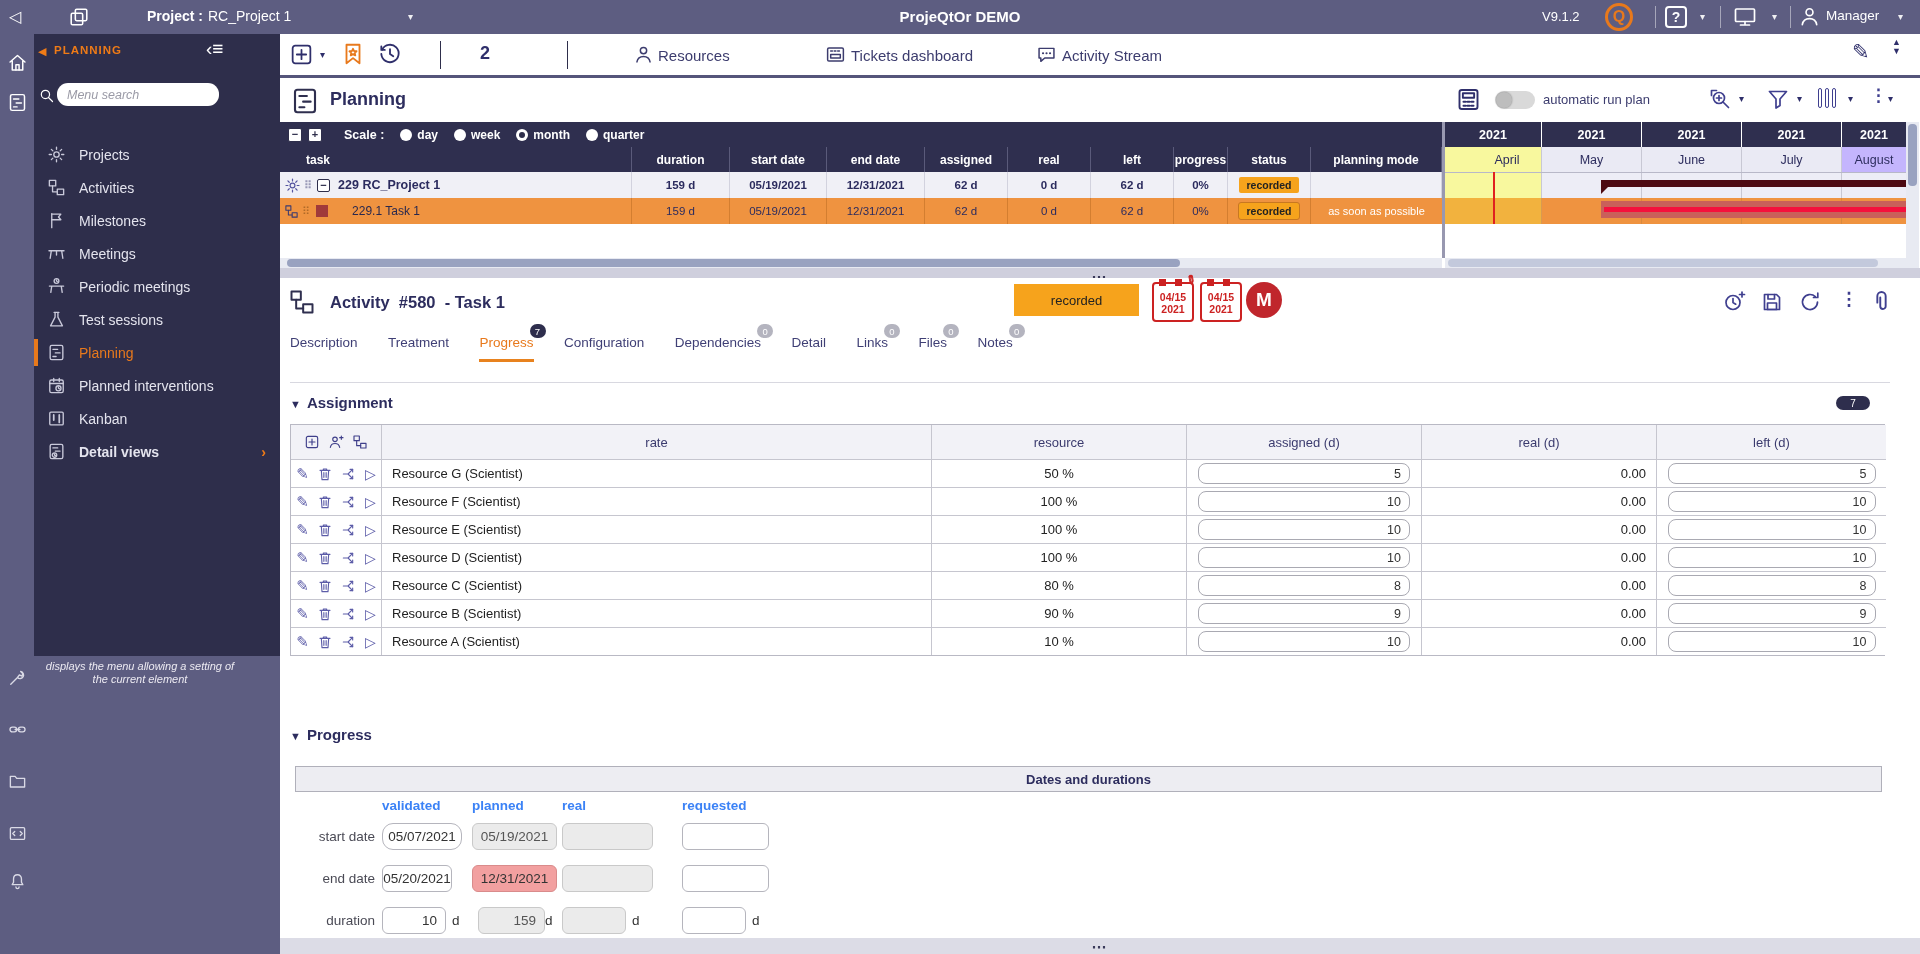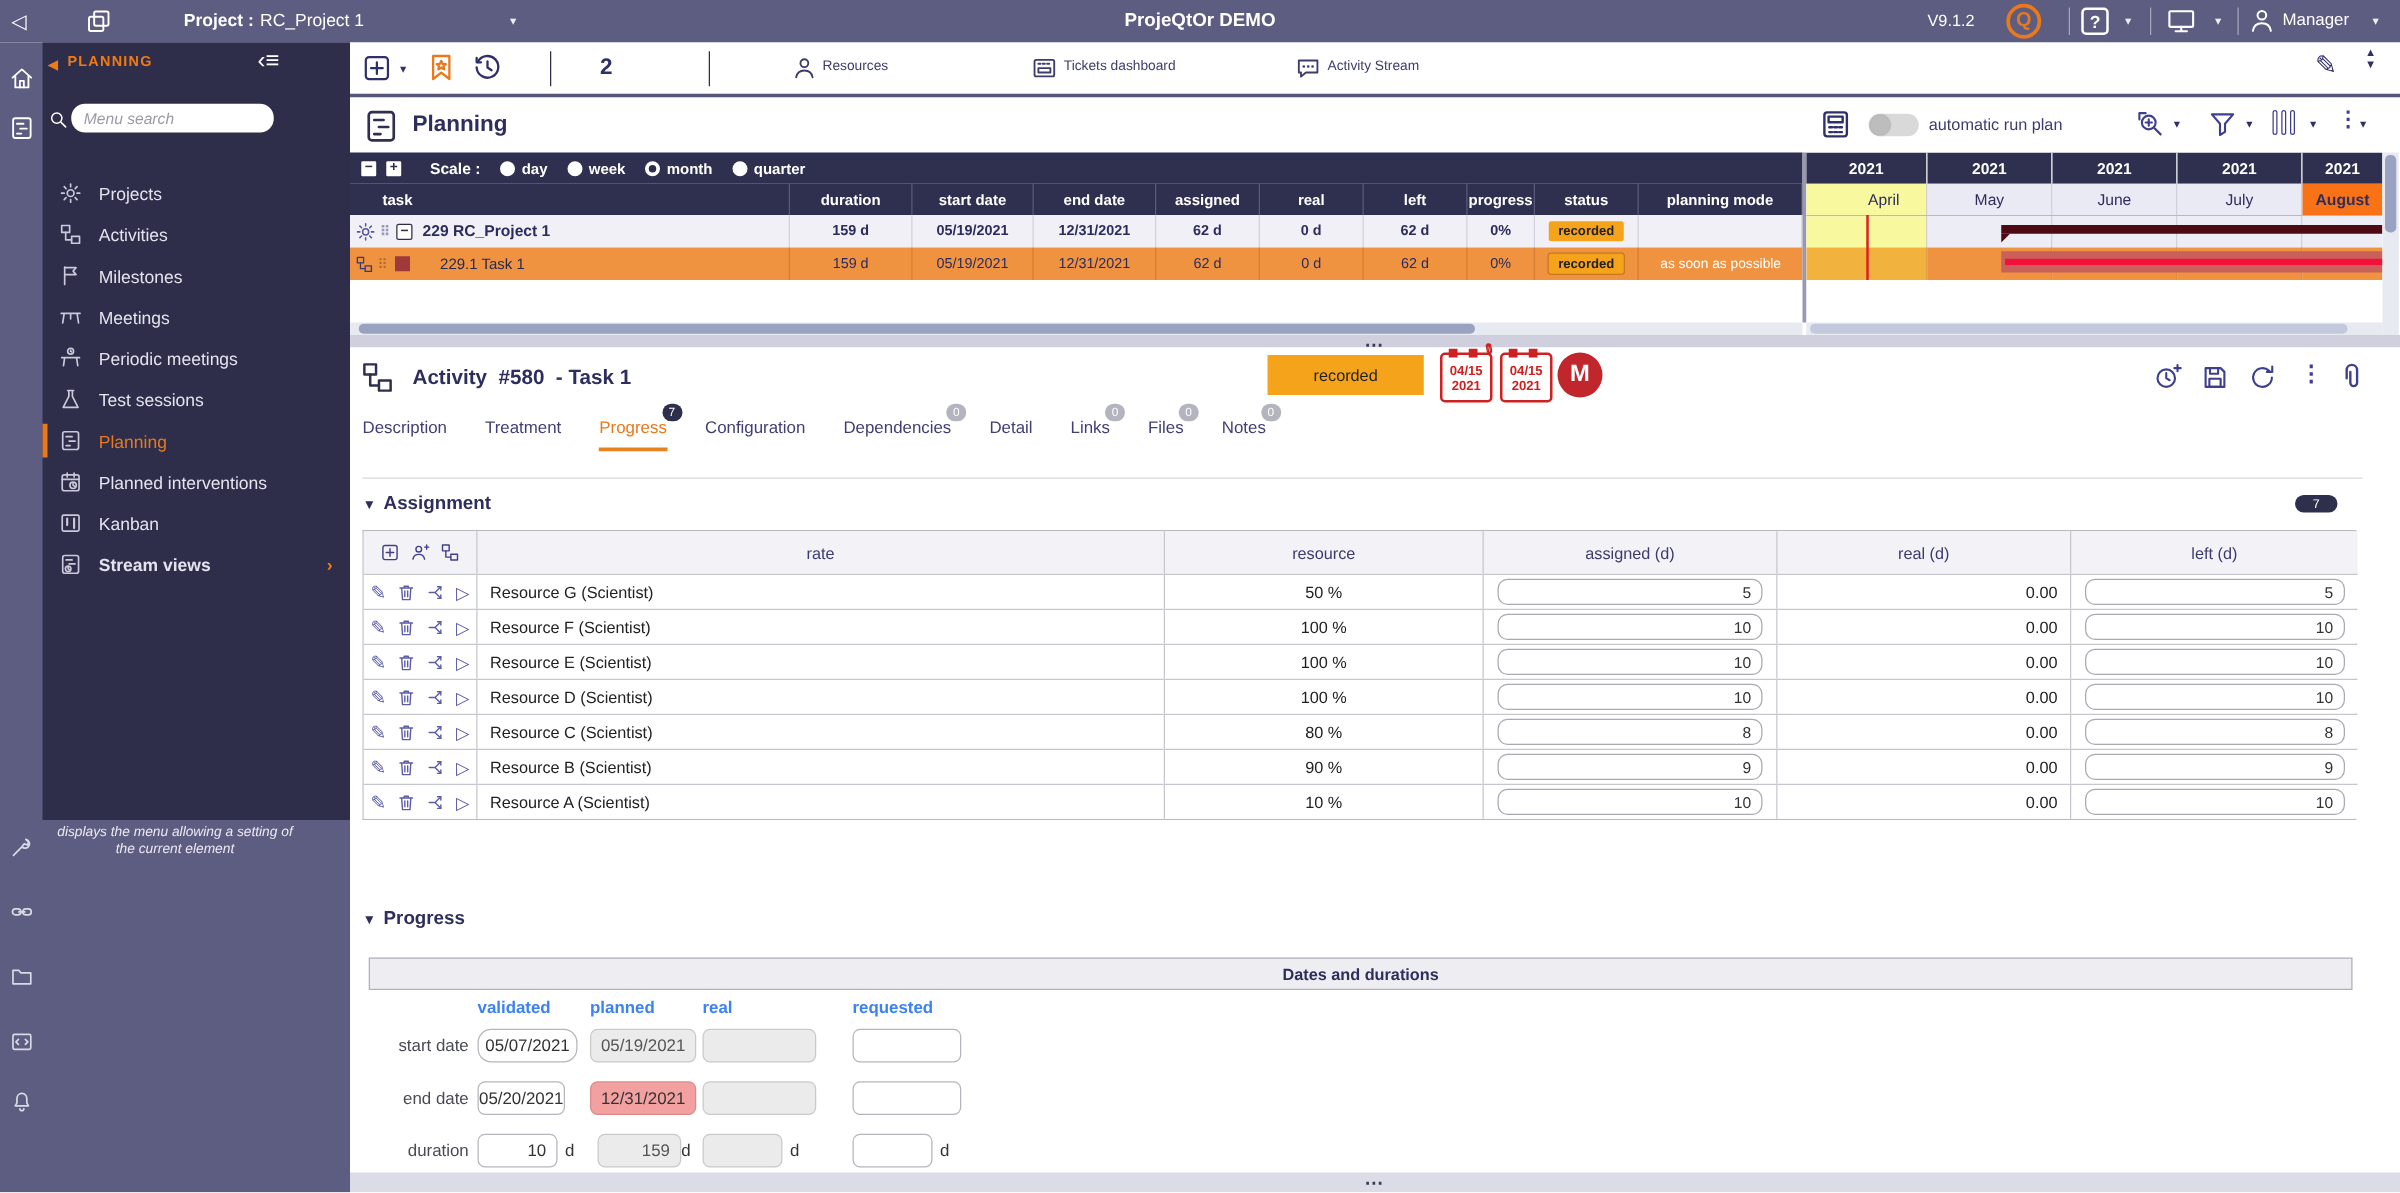--- a/index.html
+++ b/index.html
@@ -14,21 +14,21 @@
   
   .leftbg{left:0;top:34px;width:280px;height:920px;background:#5d5d81;}
   .sidebar{left:34px;top:34px;width:246px;height:622px;background:#2e2e4b;}
   .mitem{position:absolute;left:0;width:246px;height:31px;display:flex;align-items:center;padding-left:13px;color:#e4e4ee;font-size:14px;cursor:pointer;}
   .mitem .micon{width:19px;height:19px;color:#c9c9da;margin-right:13px;flex:0 0 19px;}
   .mitem.active{color:#e8791c;}
   .mitem.active::before{content:"";position:absolute;left:0;top:2px;width:4px;height:27px;background:#e8791c;}
   
   .toolbar2{left:280px;top:34px;width:1640px;height:44px;background:#fff;border-bottom:3px solid #55557a;color:#3c3c6e;}
   .tsep{width:1px;height:28px;background:#2e2e4b;top:7px;}
-  .tlabel{font-size:11px;color:#3c3c6e;}
+  .tlabel{font-size:15px;color:#3c3c6e;}
   
   .pheader{left:280px;top:78px;width:1640px;height:44px;background:#fff;}
   .toggle{width:40px;height:18px;background:#d9d9d9;border-radius:9px;position:absolute;}
   .toggle .knob{position:absolute;left:1px;top:1px;width:16px;height:16px;border-radius:50%;background:#bdbdbd;box-shadow:0 0 2px rgba(0,0,0,.4);}
   
   .gcols{display:grid;grid-template-columns:352px 98px 97px 98px 83px 83px 83px 54px 83px 131px;}
   .grow{height:26px;}
   .ghead{background:#2f2f4f;color:#fff;font-weight:bold;font-size:12px;}
   .ghead>div{display:flex;align-items:center;justify-content:center;border-right:1px solid #5a5a7a;}
   .gcell{display:flex;align-items:center;justify-content:center;font-size:11.5px;color:#2b2b5e;border-right:1px solid rgba(120,120,150,.25);}
@@ -339,21 +339,21 @@
     <div class="mitem" style="top:369px;">
         <svg class="ic micon">
           <use href="#s-kanban"></use>
         </svg>
         <span>Kanban</span>
       </div>
     <div class="mitem" style="top:402px;font-weight:bold;">
         <svg class="ic micon">
           <use href="#s-ganttviews"></use>
         </svg>
-        <span>Stream views</span>
+        <span>Detail views</span>
         <span style="position:absolute;right:14px;color:#ef7b17;font-weight:bold;">›</span>
       </div>
   </div>
 
   <div class="abs toolbar2">
     <svg class="ic abs" style="left:9px;top:8px;color:#2f2f6b;" width="25" height="25" stroke-width="1.9">
         <use href="#s-plusbox"></use>
       </svg>
     <span class="abs" style="left:40px;top:15px;color:#2f2f6b;font-size:10px;">▾</span>
     <svg class="ic abs" style="left:60px;top:7px;color:#e8791c;" width="26" height="26">
@@ -491,21 +491,21 @@
       <div class="mcol" style="width:100px;border-right-color:#fff;">2021</div>
       <div class="mcol" style="width:100px;border-right-color:#fff;">2021</div>
       <div class="mcol" style="width:64px;border-right:none;">2021</div>
     </div>
 
     <div style="display:flex;height:25px;font-size:12.5px;color:#2d2d5e;">
       <div class="mcol" style="width:97px;background:#f8f89e;padding-left:28px;">April</div>
       <div class="mcol" style="width:100px;background:#eaeaf4;">May</div>
       <div class="mcol" style="width:100px;background:#eaeaf4;">June</div>
       <div class="mcol" style="width:100px;background:#eaeaf4;">July</div>
-      <div class="mcol" style="width:64px;background:#f97316;border-right:none;font-weight:bold;">August</div>
+      <div class="mcol" style="width:64px;background:#c4b5fd;border-right:none;">August</div>
     </div>
 
     <div style="display:flex;height:26px;border-top:1px solid #b8b8c8;">
       <div class="mcol" style="width:97px;background:#f8f89e;"></div>
       <div class="mcol" style="width:100px;background:#ededf6;"></div>
       <div class="mcol" style="width:100px;background:#ededf6;"></div>
       <div class="mcol" style="width:100px;background:#ededf6;"></div>
       <div class="mcol" style="width:64px;background:#ededf6;border-right:none;"></div>
     </div>
 

